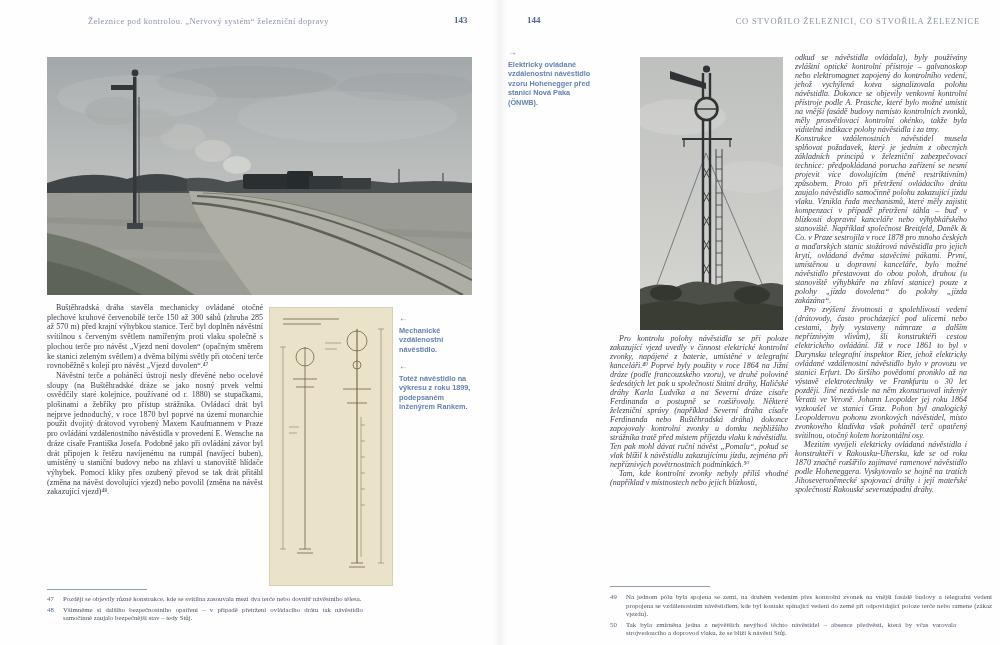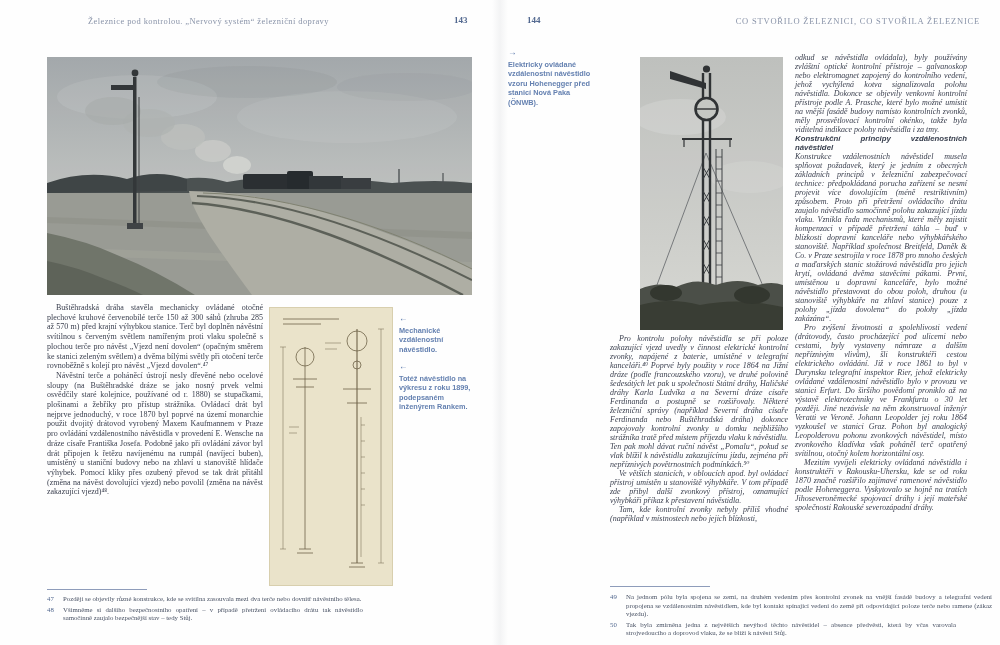--- a/index.html
+++ b/index.html
@@ -249,27 +249,25 @@
         <path d="M0,273 L0,232 Q18,224 36,230 Q56,220 76,228 Q98,220 118,228 Q132,224 143,228 L143,273 Z" fill="#484c44"></path>
         <path d="M0,273 L0,248 Q30,240 60,248 Q100,240 143,250 L143,273 Z" fill="#35392f"></path>
         <ellipse cx="26" cy="236" rx="16" ry="8" fill="#2e322a"></ellipse>
         <ellipse cx="112" cy="238" rx="18" ry="9" fill="#2e322a"></ellipse>
         <rect x="0" y="0" width="143" height="273" fill="#888d90" opacity="0.06"></rect>
       </svg>
     </div>
 
     <div class="col rcol" style="left:610px;top:334px;width:178px;height:244px;">
       <p class="indent">Pro kontrolu polohy návěstidla se při poloze zakazující vjezd uvedly v činnost elektrické kontrolní zvonky, napájené z baterie, umístěné v telegrafní kanceláři.⁴⁹ Poprvé byly použity v roce 1864 na Jižní dráze (podle francouzského vzoru), ve druhé polovině šedesátých let pak u společnosti Státní dráhy, Haličské dráhy Karla Ludvíka a na Severní dráze císaře Ferdinanda a postupně se rozšiřovaly. Některé železniční správy (například Severní dráha císaře Ferdinanda nebo Buštěhradská dráha) dokonce zapojovaly kontrolní zvonky u domku nejbližšího strážníka tratě před místem příjezdu vlaku k návěstidlu. Ten pak mohl dávat ruční návěst „Pomalu“, pokud se vlak blížil k návěstidlu zakazujícímu jízdu, zejména při nepříznivých povětrnostních podmínkách.⁵⁰</p>
-      <p class="indent">Ve větších stanicích, v obloucích apod. byl ovládací přístroj umístěn u stanoviště výhybkáře. V tom případě zde přibyl další zvonkový přístroj, oznamující výhybkáři příkaz k přestavení návěstidla.</p>
       <p class="indent">Tam, kde kontrolní zvonky nebyly příliš vhodné (například v místnostech nebo jejich blízkosti,</p>
     </div>
 
     <div class="col rcol" style="left:795px;top:53px;width:172px;height:522px;">
       <p>odkud se návěstidla ovládala), byly používány zvláštní optické kontrolní přístroje – galvanoskop nebo elektromagnet zapojený do kontrolního vedení, jehož vychýlená kotva signalizovala polohu návěstidla. Dokonce se objevily venkovní kontrolní přístroje podle A. Prasche, které bylo možné umístit na vnější fasádě budovy namísto kontrolních zvonků, měly prosvětlovací kontrolní okénko, takže byla viditelná indikace polohy návěstidla i za tmy.</p>
-      <p class="subhead">Konstrukční principy vzdálenostních návěstidel</p>
       <p>Konstrukce vzdálenostních návěstidel musela splňovat požadavek, který je jedním z obecných základních principů v železniční zabezpečovací technice: předpokládaná porucha zařízení se nesmí projevit více dovolujícím (méně restriktivním) způsobem. Proto při přetržení ovládacího drátu zaujalo návěstidlo samočinně polohu zakazující jízdu vlaku. Vznikla řada mechanismů, které měly zajistit kompenzaci v případě přetržení táhla – buď v blízkosti dopravní kanceláře nebo výhybkářského stanoviště. Například společnost Breitfeld, Daněk &amp; Co. v Praze sestrojila v roce 1878 pro mnoho českých a maďarských stanic stožárová návěstidla pro jejich krytí, ovládaná dvěma stavěcími pákami. První, umístěnou u dopravní kanceláře, bylo možné návěstidlo přestavovat do obou poloh, druhou (u stanoviště výhybkáře na zhlaví stanice) pouze z polohy „jízda dovolena“ do polohy „jízda zakázána“.</p>
       <p class="indent">Pro zvýšení životnosti a spolehlivosti vedení (drátovody, často procházející pod ulicemi nebo cestami, byly vystaveny námraze a dalším nepříznivým vlivům), šli konstruktéři cestou elektrického ovládání. Již v roce 1861 to byl v Durynsku telegrafní inspektor Rier, jehož elektricky ovládané vzdálenostní návěstidlo bylo v provozu ve stanici Erfurt. Do širšího povědomí proniklo až na výstavě elektrotechniky ve Frankfurtu o 30 let později. Jiné nezávisle na něm zkonstruoval inženýr Veratti ve Veroně. Johann Leopolder jej roku 1864 vyzkoušel ve stanici Graz. Pohon byl analogický Leopolderovu pohonu zvonkových návěstidel, místo zvonkového kladívka však poháněl terč opatřený svítilnou, otočný kolem horizontální osy.</p>
       <p class="indent">Mezitím vyvíjeli elektricky ovládaná návěstidla i konstruktéři v Rakousku-Uhersku, kde se od roku 1870 značně rozšířilo zajímavé ramenové návěstidlo podle Hoheneggera. Vyskytovalo se hojně na tratích Jihoseveroněmecké spojovací dráhy i její mateřské společnosti Rakouské severozápadní dráhy.</p>
     </div>
 
     <div class="footrule" style="left:610px;top:586px;width:100px;"></div>
     <div class="footnotes" style="left:610px;top:593px;width:382px;">
       <div class="fnrow">
         <span class="fnnum">49</span>
         <span class="fntext">Na jednom pólu byla spojena se zemí, na druhém vedením přes kontrolní zvonek na vnější fasádě budovy a telegrafní vedení propojena se vzdálenostním návěstidlem, kde byl kontakt spínající vedení do země při odpovídající poloze terče nebo ramene (zákaz vjezdu).</span>

